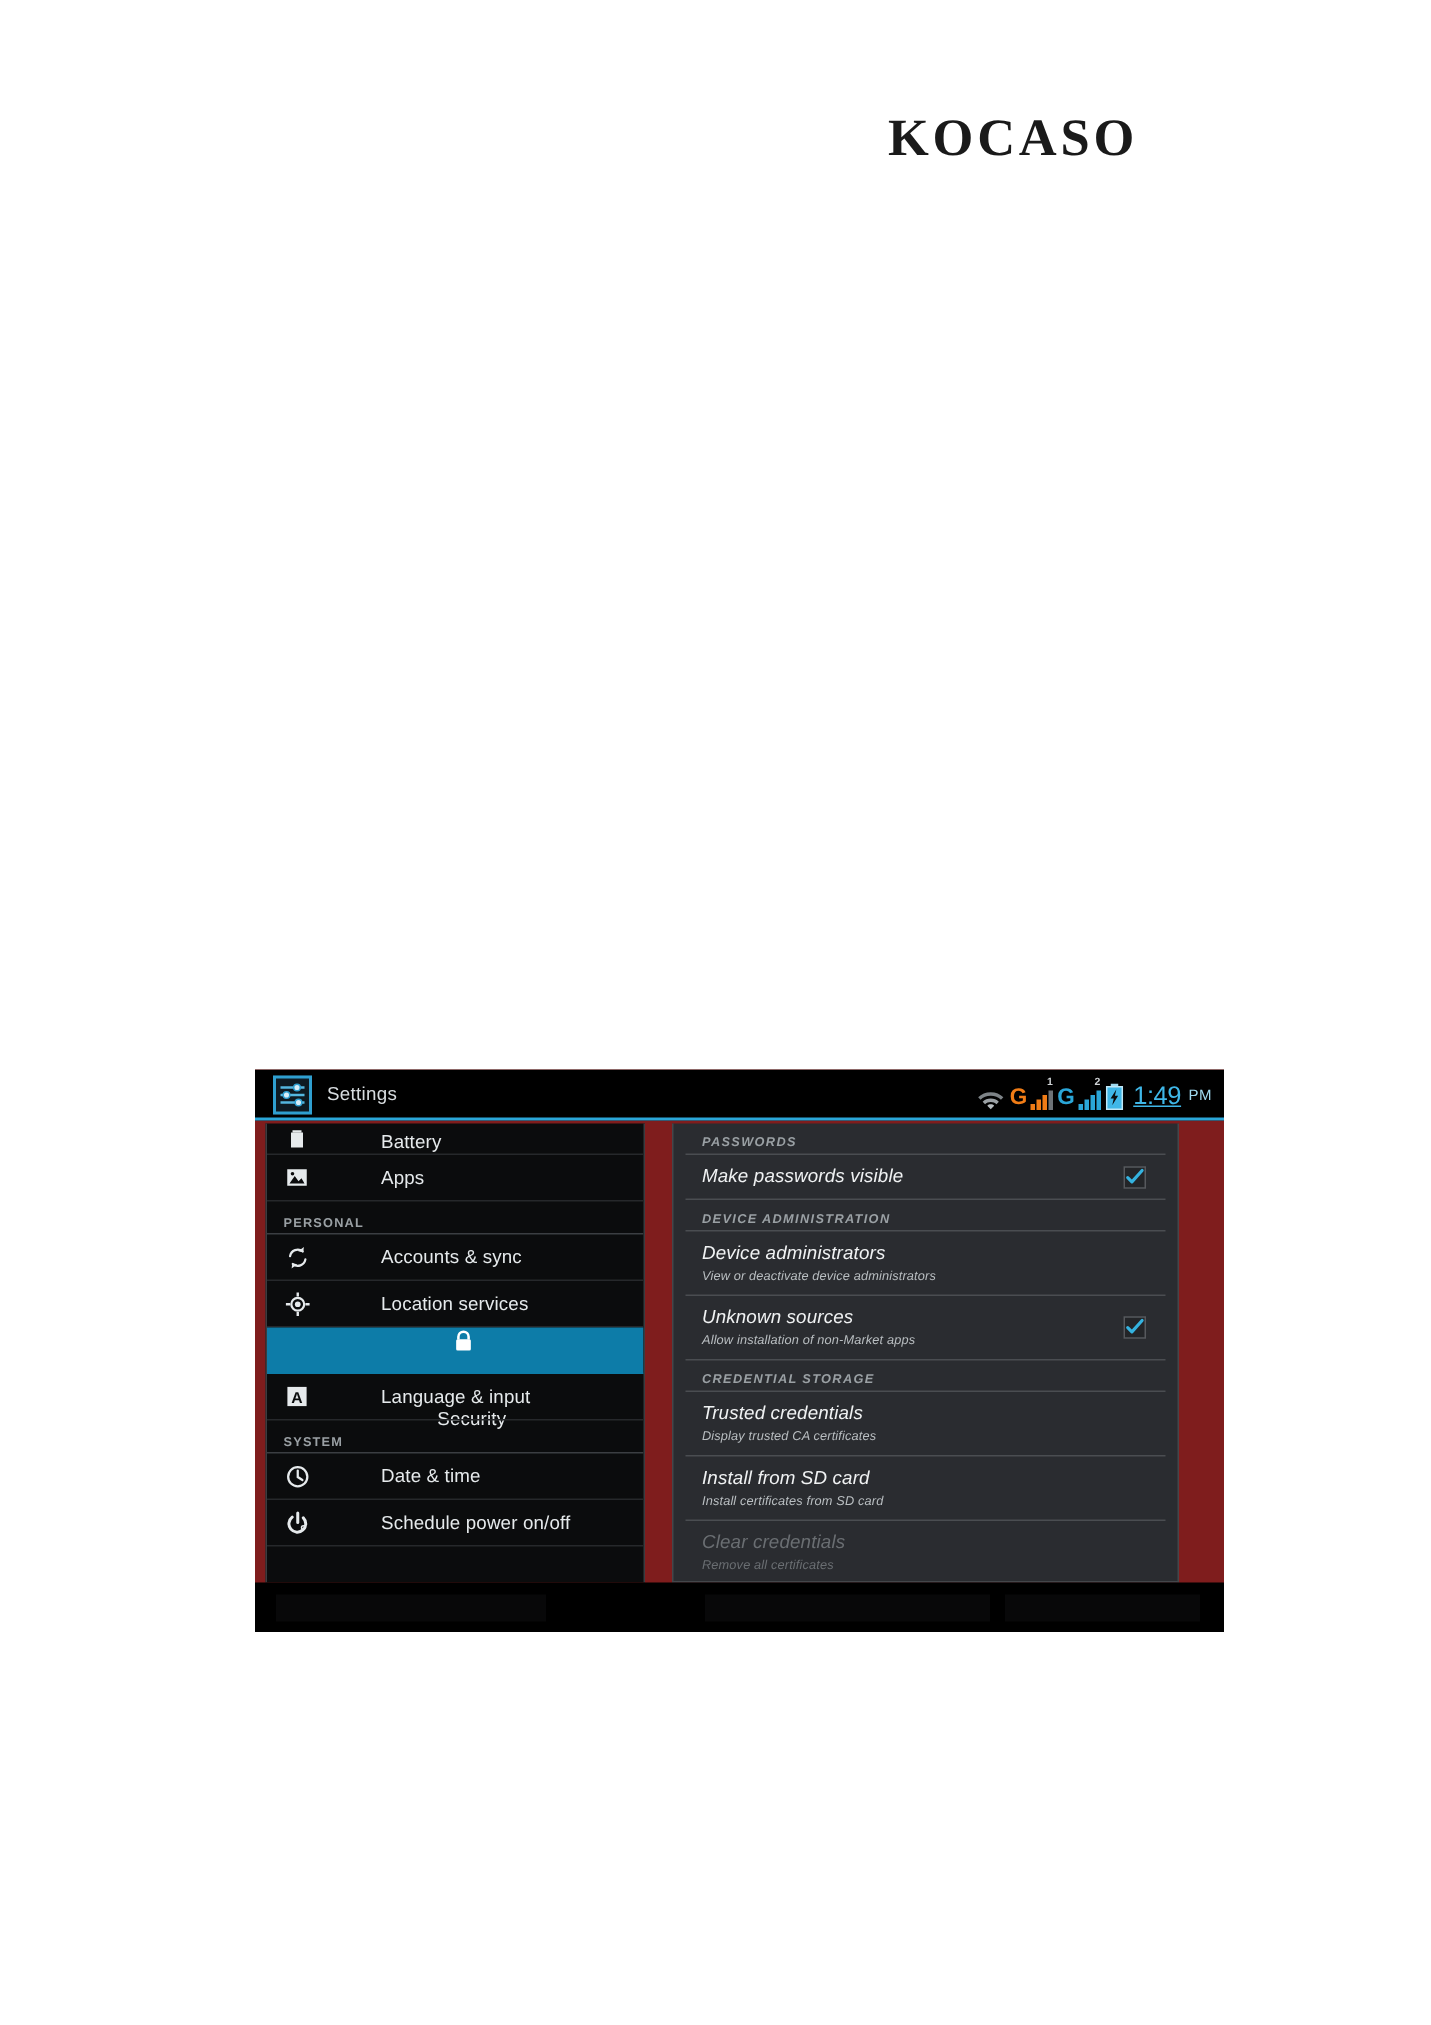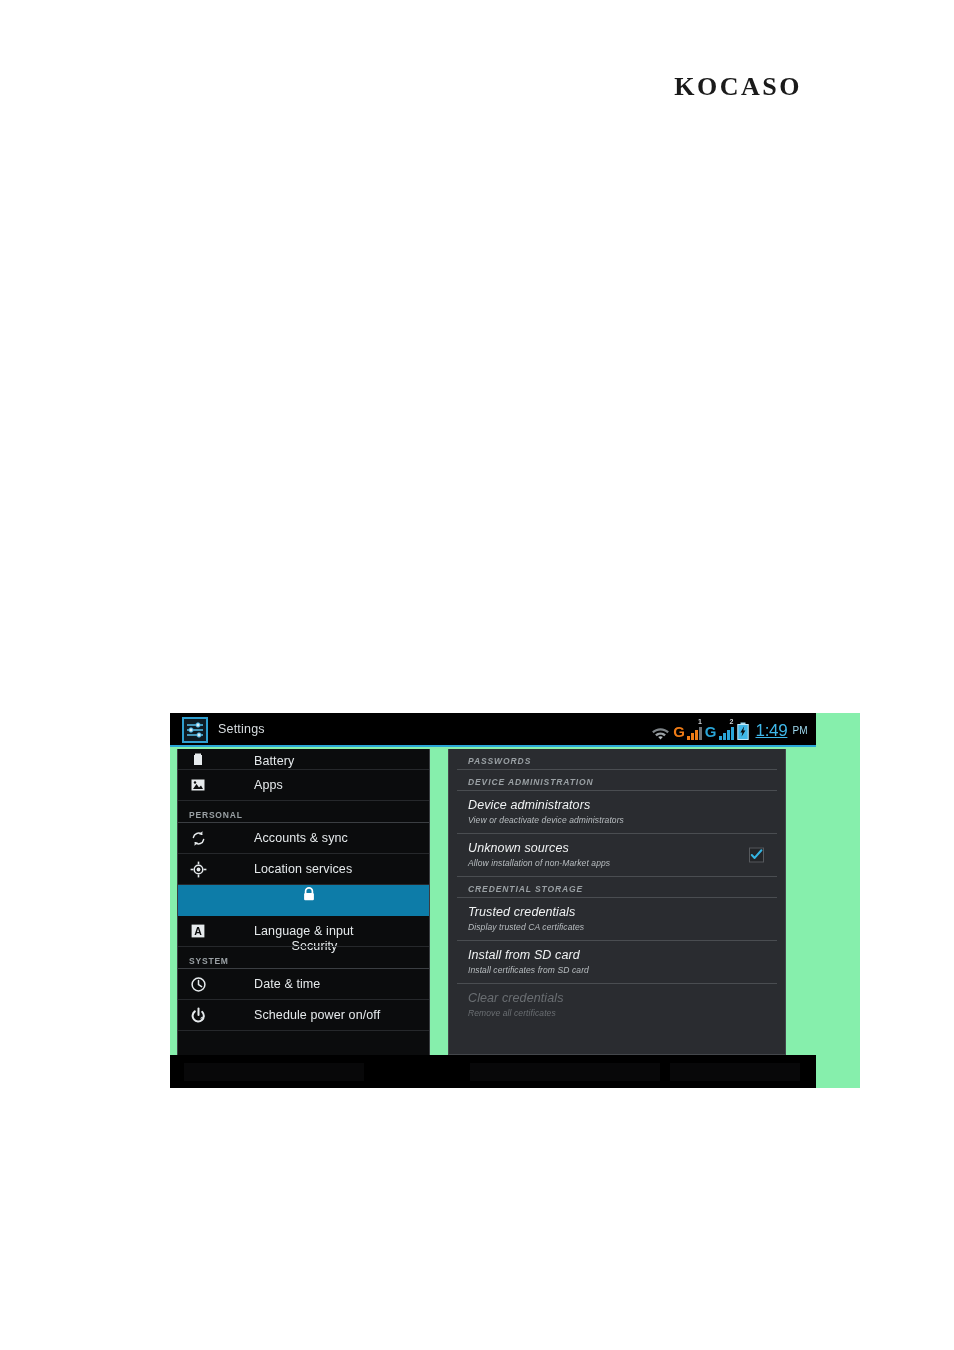--- a/index.html
+++ b/index.html
@@ -14,40 +14,39 @@
     font-family: "Liberation Sans", sans-serif;
     overflow: hidden;
   }
 
   
   .brand-logo {
     position: absolute;
     left: 592px;
     top: 74px;
     width: 210px;
-    text-align: right;
+    text-align: left;
     font-family: "Liberation Serif", serif;
     font-weight: bold;
-    font-size: 26px;
+    font-size: 35px;
     letter-spacing: 2.5px;
     color: #1a1a1a;
     line-height: 1;
     white-space: nowrap;
   }
 
   
   .screenshot {
     position: absolute;
     left: 170px;
     top: 713px;
     width: 646px;
     height: 375px;
-    background: #86efac;
+    background: #7f1d1d;
     overflow: hidden;
-    padding-left: 44px;
   }
 
   
   .titlebar {
     position: absolute;
     left: 0; top: 0;
     width: 646px;
     height: 34px;
     background: #000000;
     border-bottom: 2px solid #2aa6d8;
@@ -394,20 +393,28 @@
               <path d="M4.8 4.4a5.6 5.6 0 1 0 7.4.5" stroke="#e6eaec" stroke-width="2" fill="none" stroke-linecap="round"></path>
               <line x1="8.5" y1="1.6" x2="8.5" y2="8" stroke="#e6eaec" stroke-width="2" stroke-linecap="round"></line>
               <circle cx="12.2" cy="11.4" r="1.2" fill="none" stroke="#e6eaec" stroke-width="1"></circle>
             </svg>
           </span>
           <span class="nav-label">Schedule power on/off</span>
         </div>
       </div>
     <div class="detail" id="detail">
         <div class="sec-header">PASSWORDS</div>
+        <div class="opt-row">
+          <div class="opt-title">Make passwords visible</div>
+          <div class="checkbox">
+            <svg width="13" height="13" viewBox="0 0 13 13">
+              <path d="M1.8 6.6 4.6 9.4 11.4 1.8" stroke="#34b3e0" stroke-width="2.1" fill="none" stroke-linecap="round" stroke-linejoin="round"></path>
+            </svg>
+          </div>
+        </div>
         <div class="sec-header">DEVICE ADMINISTRATION</div>
         <div class="opt-row">
           <div class="opt-title">Device administrators</div>
           <div class="opt-sub">View or deactivate device administrators</div>
         </div>
         <div class="opt-row">
           <div class="opt-title">Unknown sources</div>
           <div class="opt-sub">Allow installation of non-Market apps</div>
           <div class="checkbox">
             <svg width="13" height="13" viewBox="0 0 13 13">

